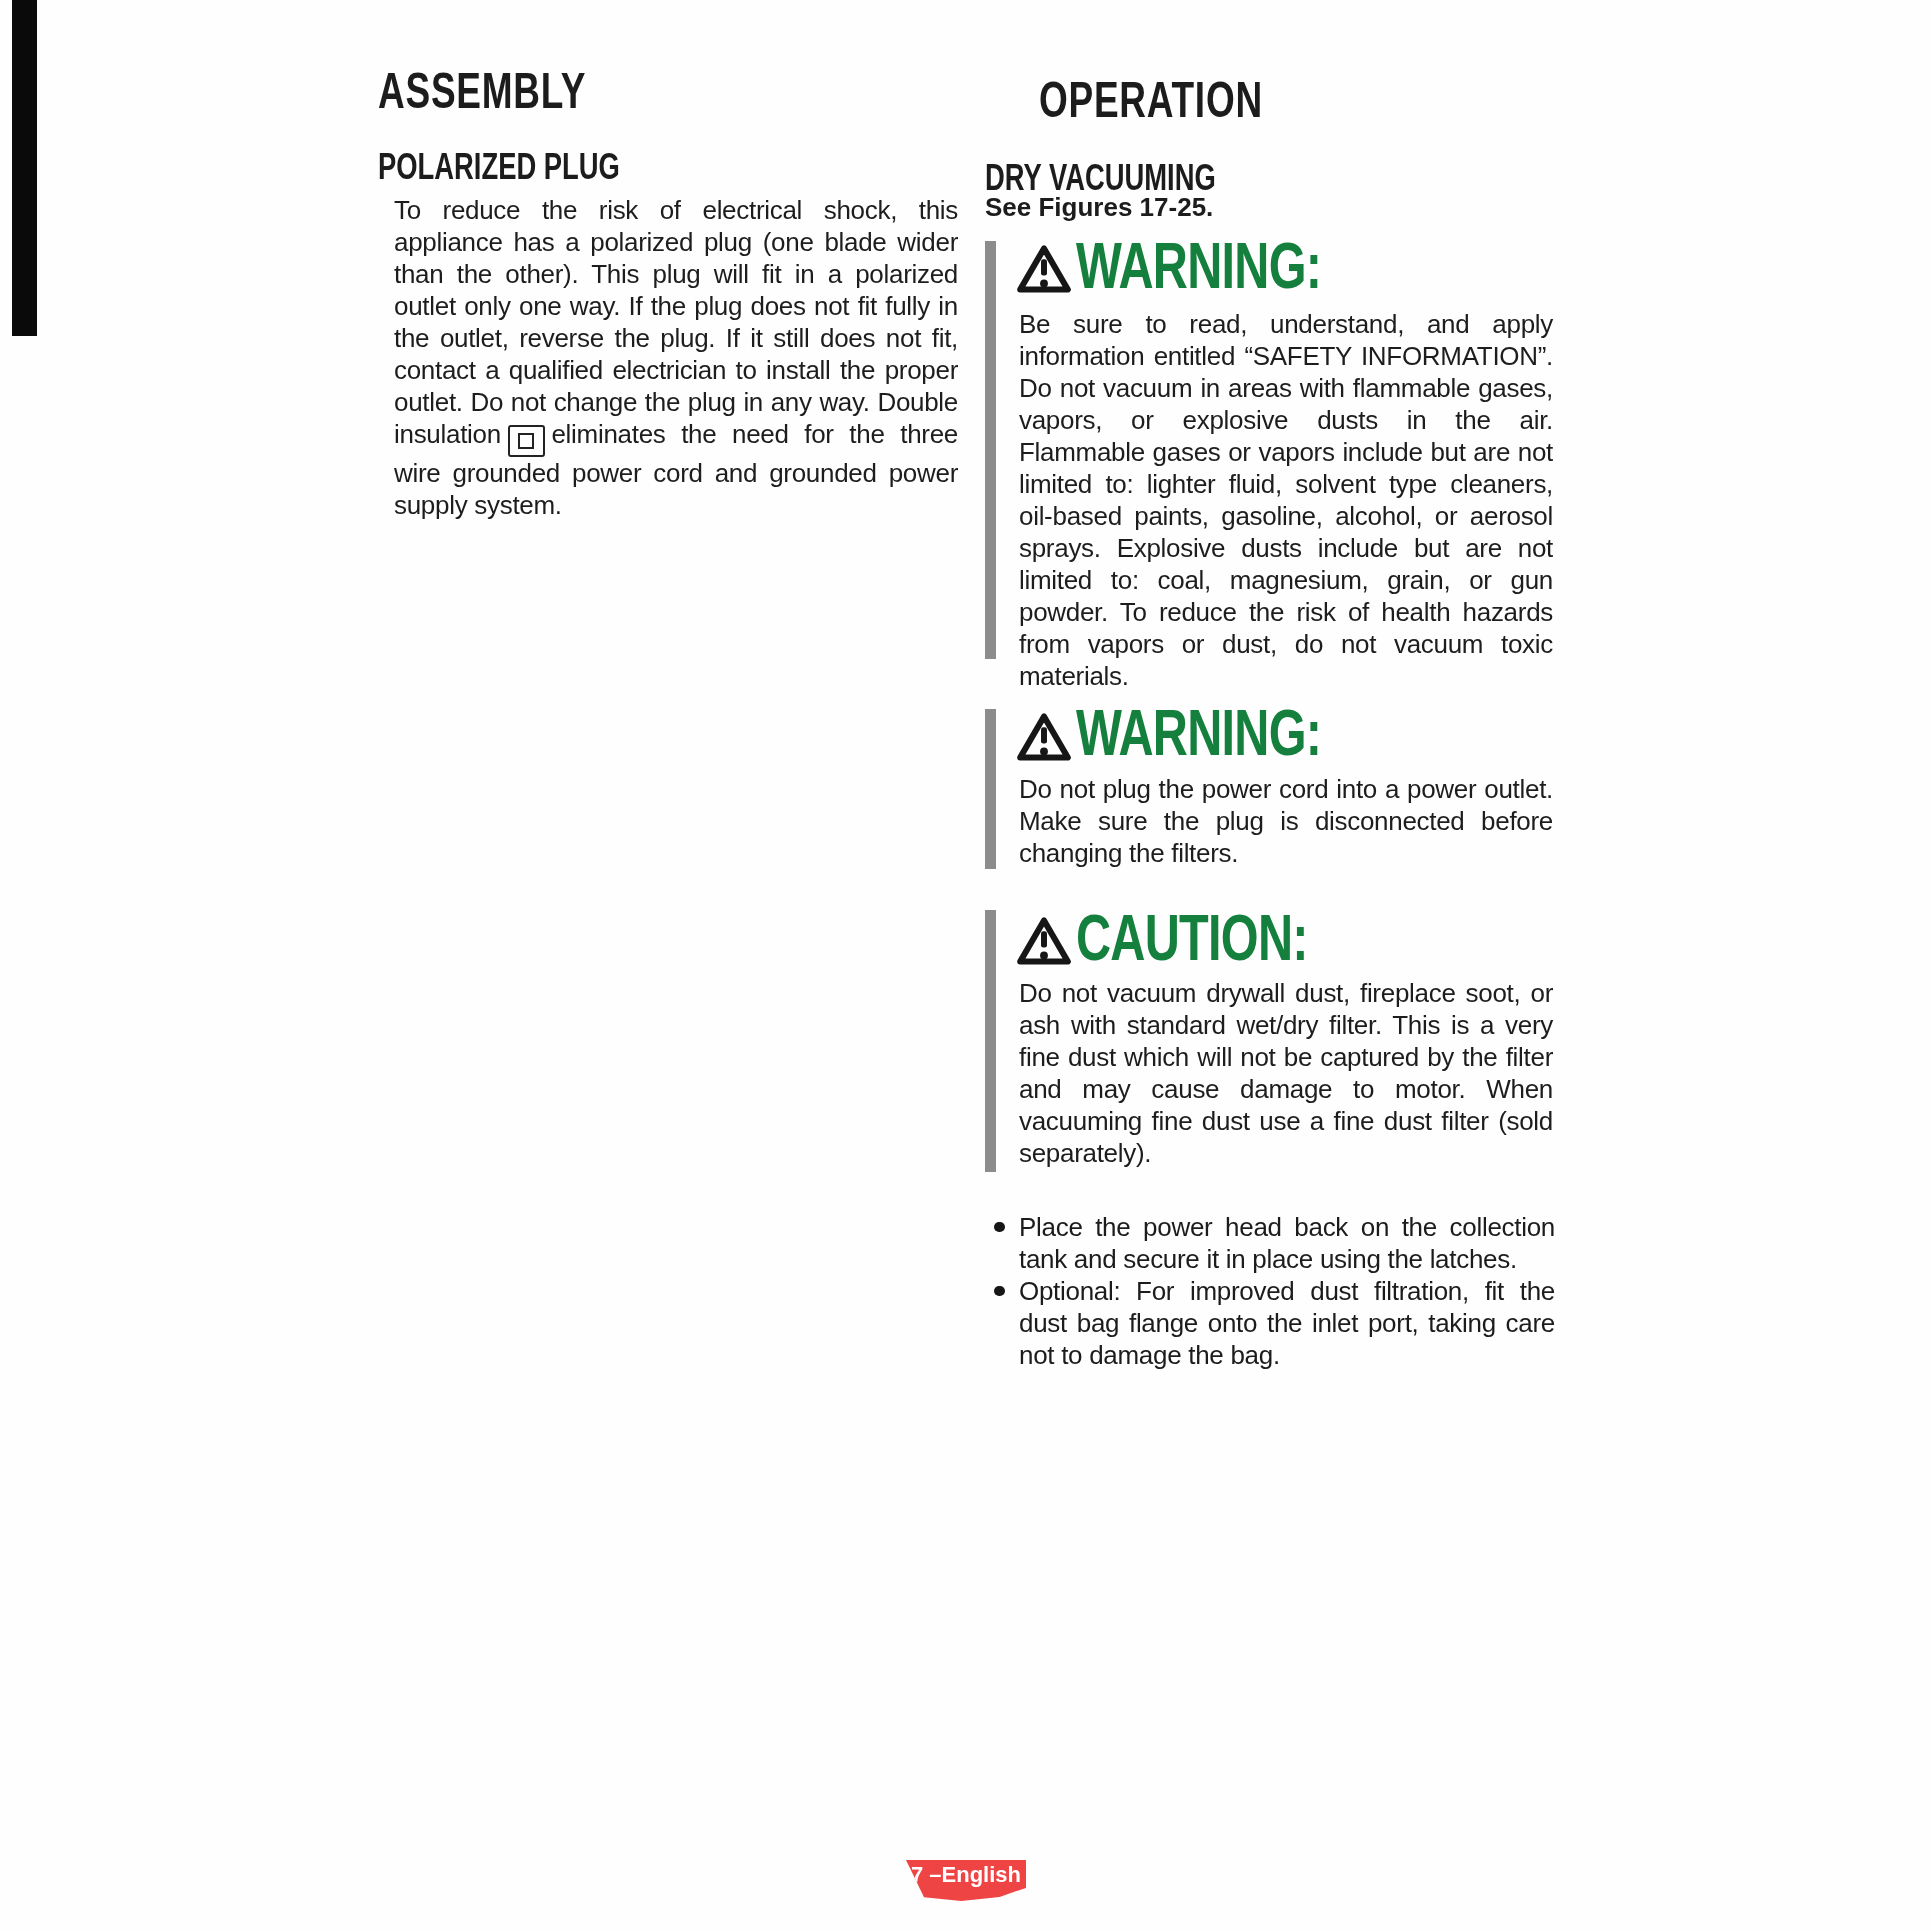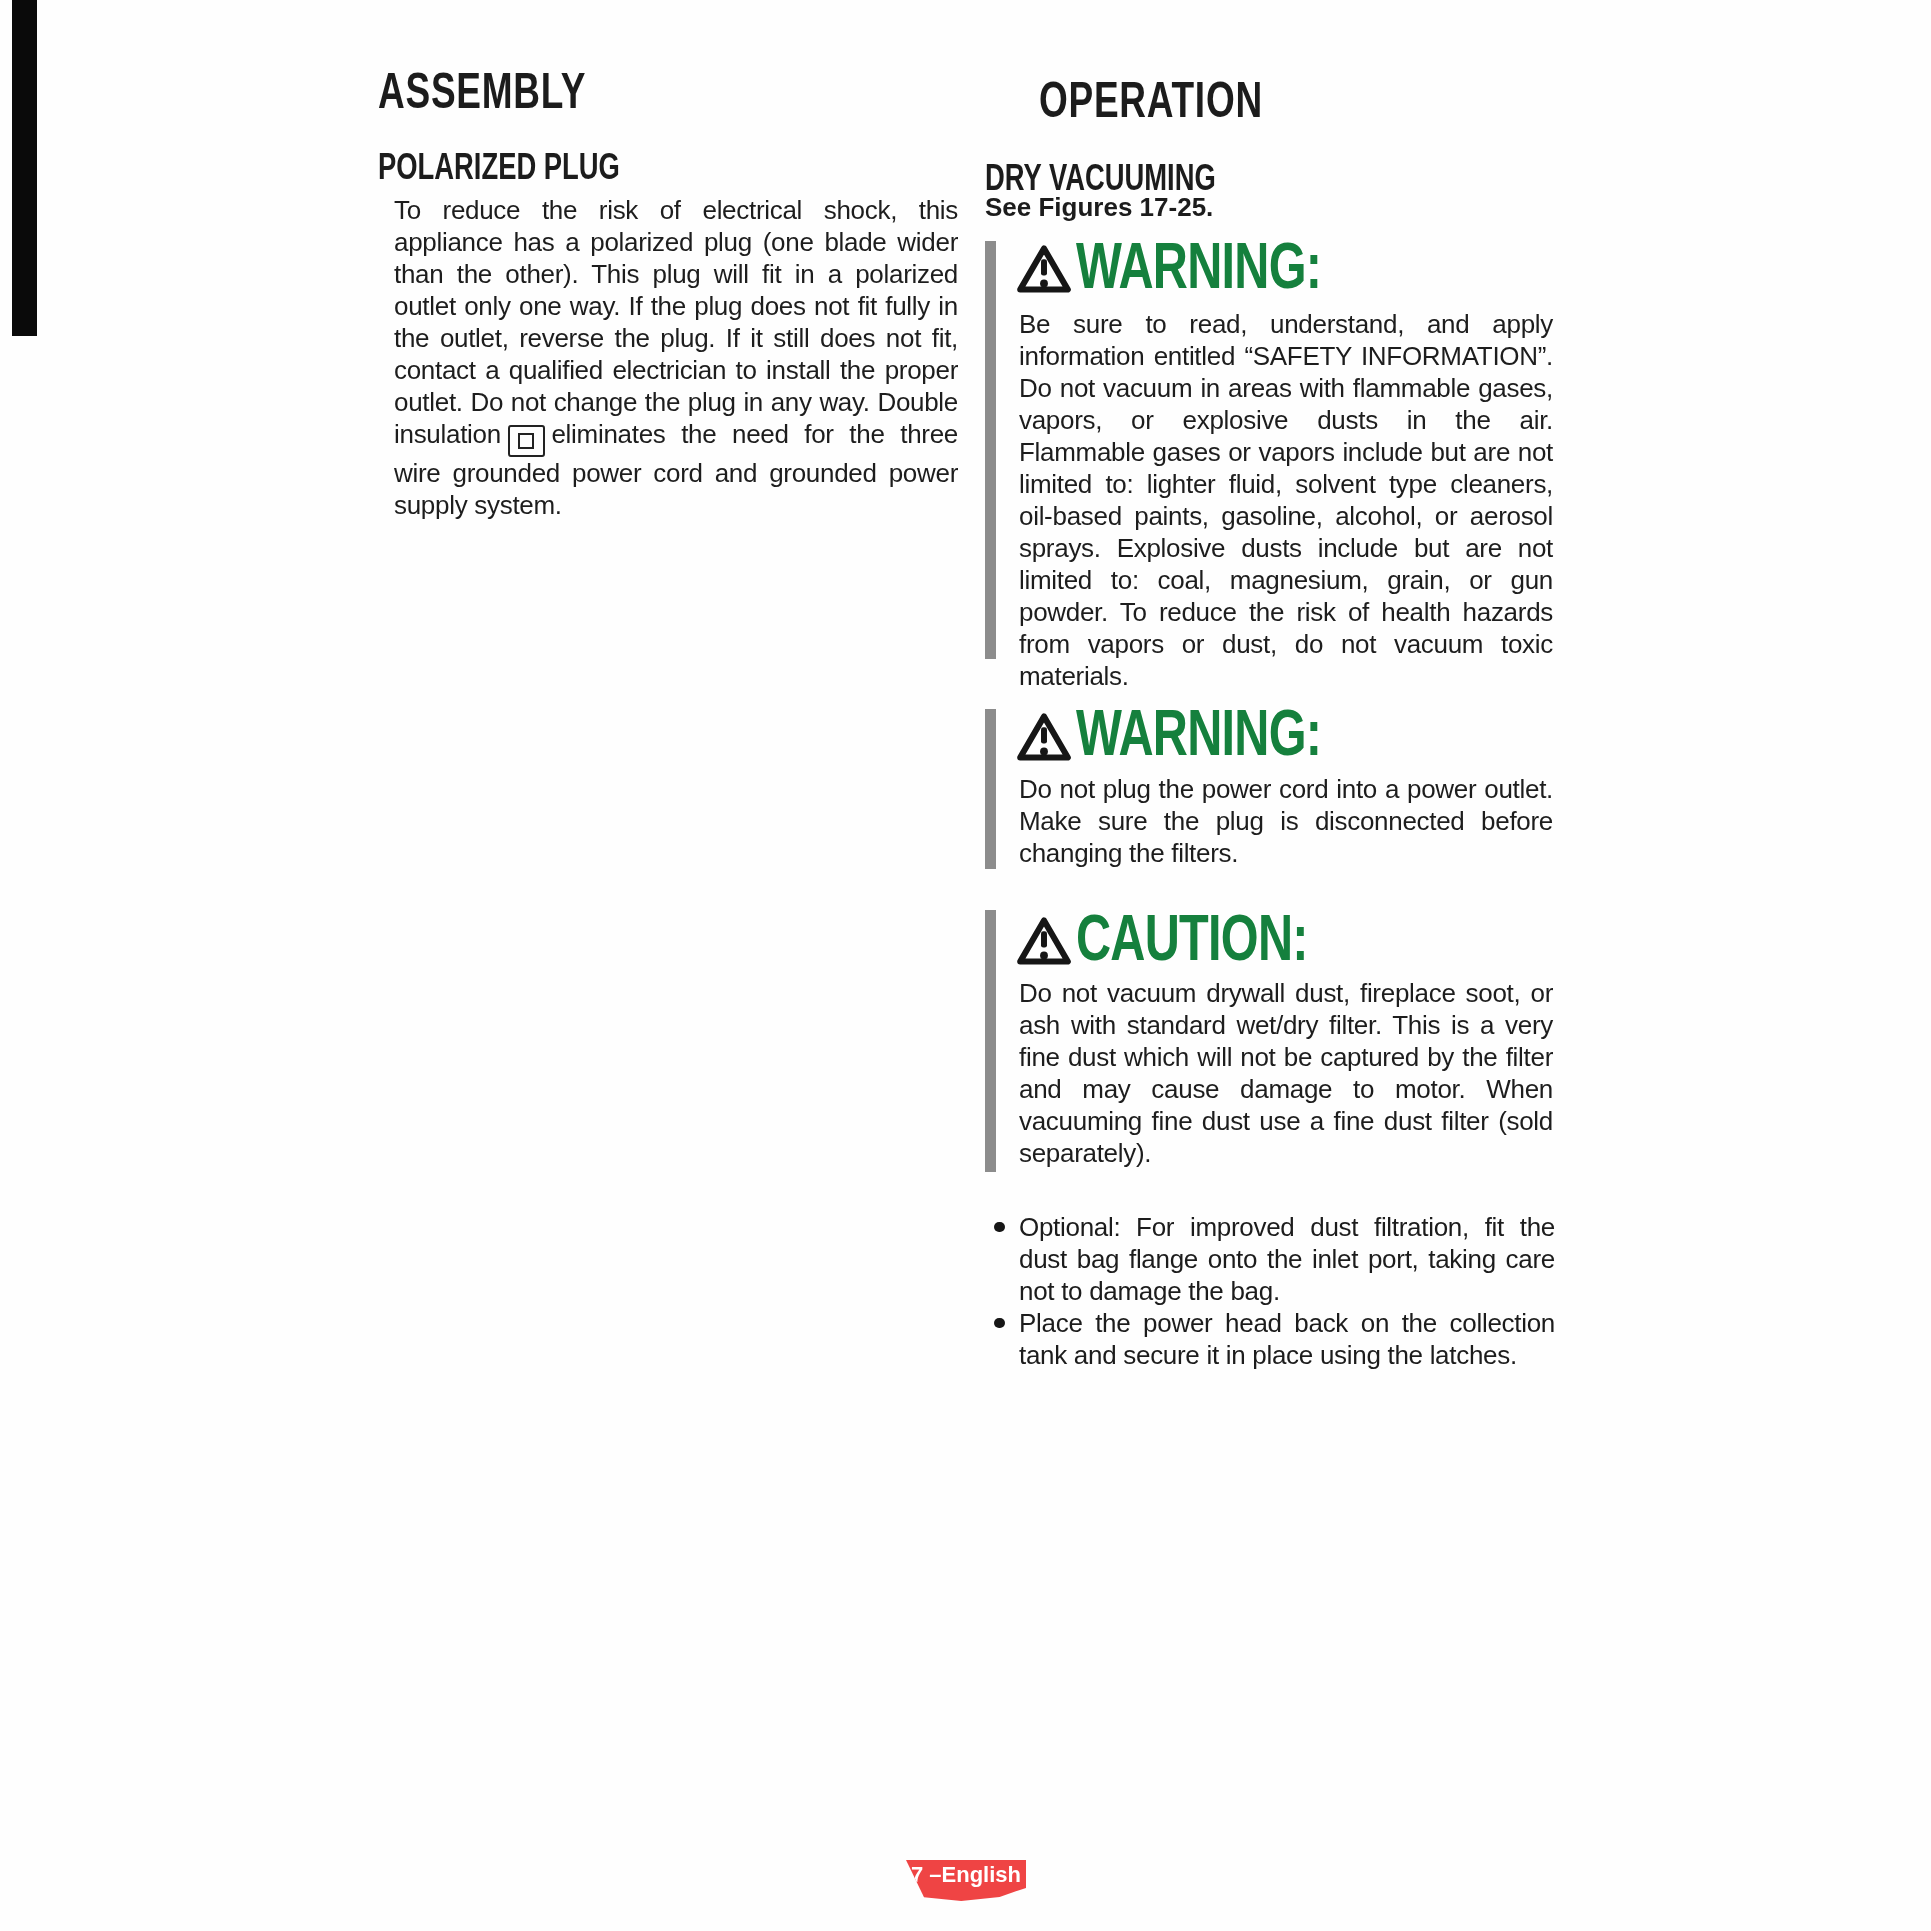--- a/index.html
+++ b/index.html
@@ -117,20 +117,20 @@
   <path d="M30 5 L55.5 49 L4.5 49 Z" fill="none" stroke="#161616" stroke-width="6.5" stroke-linejoin="round"></path>
   <rect x="26.8" y="16.5" width="6.4" height="17.5" rx="2.5" fill="#161616"></rect>
   <circle cx="30" cy="42.5" r="4.2" fill="#161616"></circle>
 </svg>
 <div class="abs alert-heading-text" style="left:1076px;top:906px;">
   <span class="squeeze2">CAUTION:</span>
 </div>
 <div class="abs body-text" style="left:1019px;top:977px;width:534px;">Do not vacuum drywall dust, fireplace soot, or ash with standard wet/dry filter. This is a very fine dust which will not be captured by the filter and may cause damage to motor. When vacuuming fine dust use a fine dust filter (sold separately).</div>
 
 <ul class="abs bullet-list" style="left:993px;top:1211px;width:562px;">
+  <li>Place the power head back on the collection tank and secure it in place using the latches.</li>
   <li>Optional: For improved dust filtration, fit the dust bag flange onto the inlet port, taking care not to damage the bag.</li>
-  <li>Place the power head back on the collection tank and secure it in place using the latches.</li>
 </ul>
 
 <div class="abs footer-badge">
   <span>7 –English</span>
 </div>
 
 
 </body></html>

